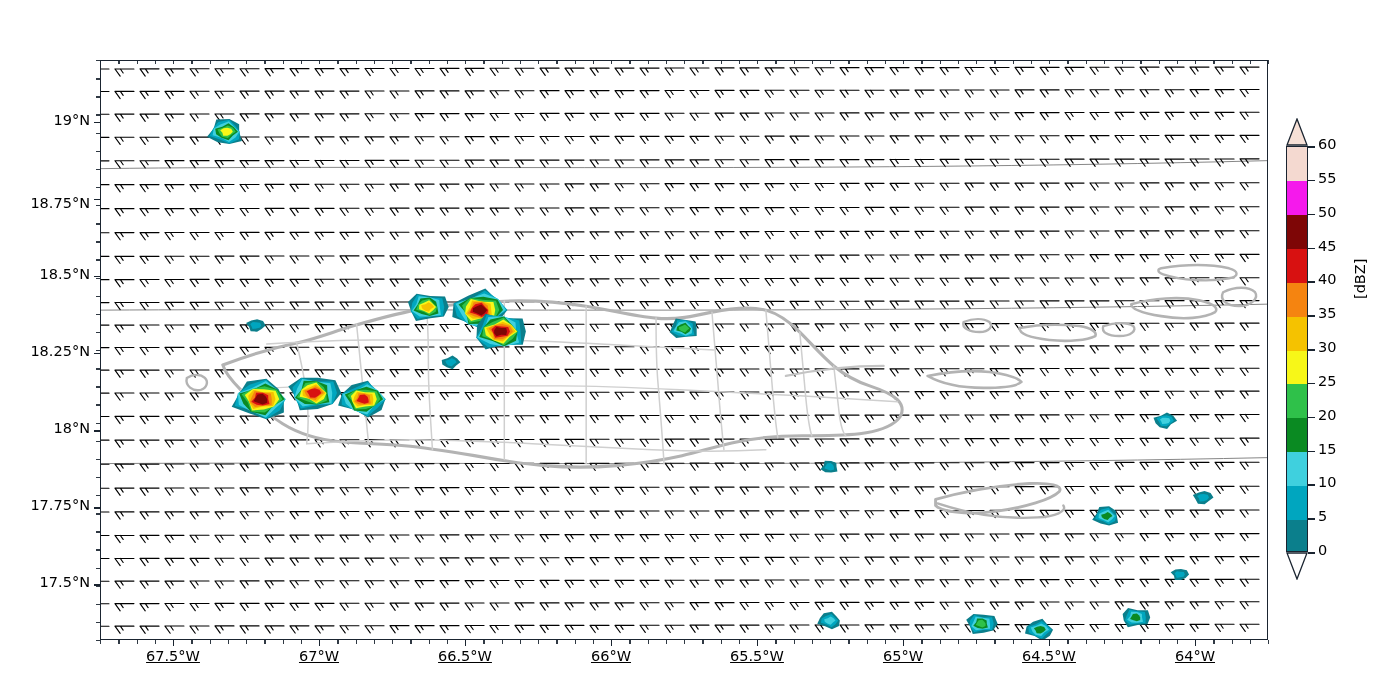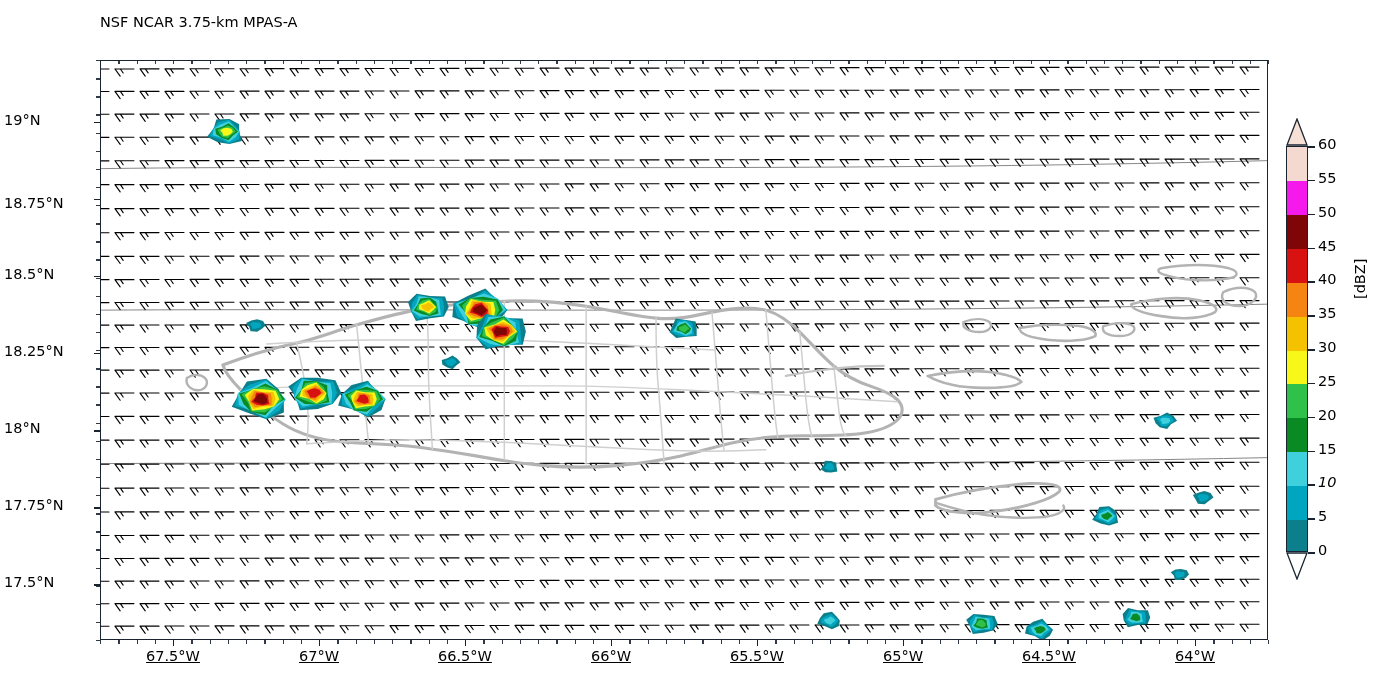--- a/index.html
+++ b/index.html
@@ -16,21 +16,21 @@
   #title-right{right:112px;top:12px;text-align:right;}
 
   
   #plot-frame{
     position:absolute;left:100px;top:60px;width:1168px;height:580px;
     border:1.6px solid #1a2430;background:#ffffff;box-sizing:border-box;
     overflow:hidden;
   }
   #plot-inner{position:absolute;inset:0;overflow:hidden;}
   #map-svg{position:absolute;left:0;top:0;width:100%;height:100%;display:block;}
-  .ytick-label{position:absolute;font-size:14.5px;white-space:nowrap;text-align:left;width:86px;left:4px;}
+  .ytick-label{position:absolute;font-size:14.5px;white-space:nowrap;text-align:right;width:86px;left:4px;}
   .xtick-label{position:absolute;font-size:14.5px;white-space:nowrap;text-align:center;width:120px;top:648px;text-decoration:underline;}
 
   .tick-v{position:absolute;background:#1a2430;width:1.4px;}
   .tick-h{position:absolute;background:#1a2430;height:1.4px;}
 
   
   #colorbar-wrap{position:absolute;left:1286px;top:118px;width:22px;height:462px;}
   #cbar-body{position:absolute;left:0;top:28px;width:22px;height:406px;border:1.3px solid #1a2430;box-sizing:border-box;overflow:hidden;}
   .cband{position:absolute;left:0;width:100%;}
   .cb-arrow{position:absolute;left:0;width:22px;height:28px;}
@@ -40,21 +40,20 @@
     position:absolute;left:1352px;top:299px;font-size:14.5px;white-space:nowrap;
     transform-origin:0 0;transform:rotate(-90deg);
   }
 </style>
 </head>
 <body>
 
 <div id="root">
 
   <div class="title-block" id="title-left">
-    <div>NSF NCAR 3.75-km MPAS-A</div>
   </div>
 
   <div class="title-block" id="title-right">
   </div>
 
   <div id="plot-frame">
     <div id="plot-inner">
       <svg id="map-svg" viewBox="0 0 1168 580" preserveAspectRatio="none">
         <defs>
           <clipPath id="frameclip">
@@ -494,21 +493,21 @@
     <svg class="cb-arrow" style="top:434px;" viewBox="0 0 22 28" preserveAspectRatio="none">
       <polygon id="cb-under-poly" points="1,1 21,1 11,27" stroke="#1a2430" stroke-width="1.3" fill="#ffffff"></polygon>
     </svg>
   </div>
   <div id="cbar-ticks">
       <div class="cbar-tick" style="top: 552px;"></div>
       <div class="cbar-tlabel" style="top: 542px;">0</div>
       <div class="cbar-tick" style="top: 518.167px;"></div>
       <div class="cbar-tlabel" style="top: 508.167px;">5</div>
       <div class="cbar-tick" style="top: 484.333px;"></div>
-      <div class="cbar-tlabel" style="top: 474.333px; font-style: italic;">10</div>
+      <div class="cbar-tlabel" style="top: 474.333px;">10</div>
       <div class="cbar-tick" style="top: 450.5px;"></div>
       <div class="cbar-tlabel" style="top: 440.5px;">15</div>
       <div class="cbar-tick" style="top: 416.667px;"></div>
       <div class="cbar-tlabel" style="top: 406.667px;">20</div>
       <div class="cbar-tick" style="top: 382.833px;"></div>
       <div class="cbar-tlabel" style="top: 372.833px;">25</div>
       <div class="cbar-tick" style="top: 349px;"></div>
       <div class="cbar-tlabel" style="top: 339px;">30</div>
       <div class="cbar-tick" style="top: 315.167px;"></div>
       <div class="cbar-tlabel" style="top: 305.167px;">35</div>

